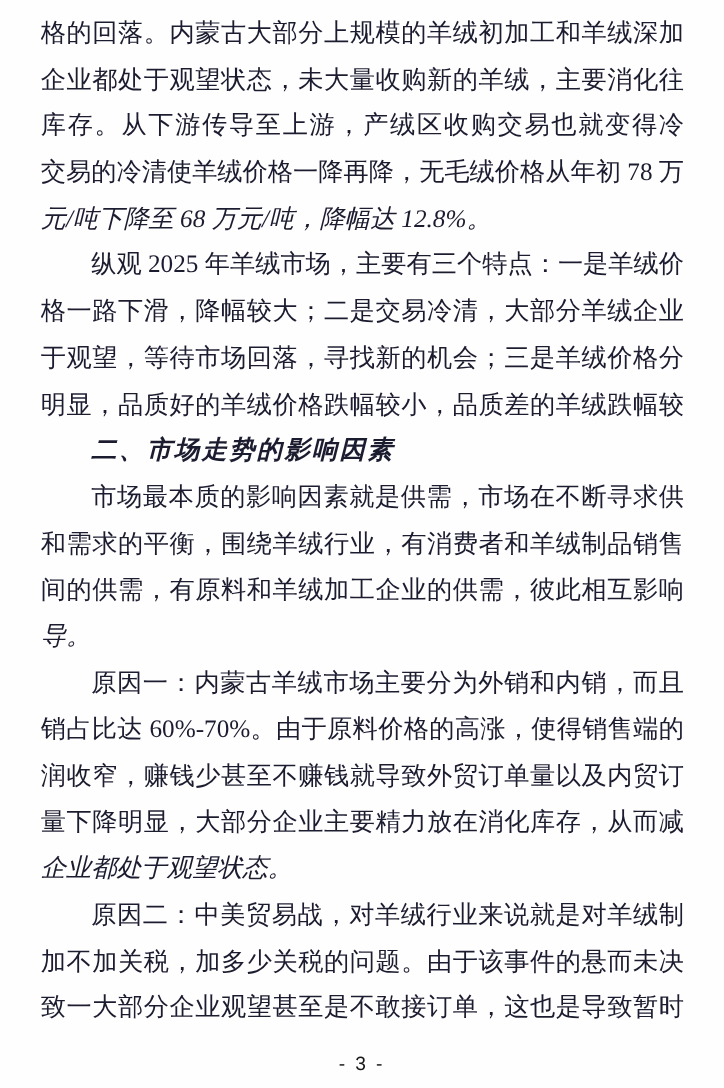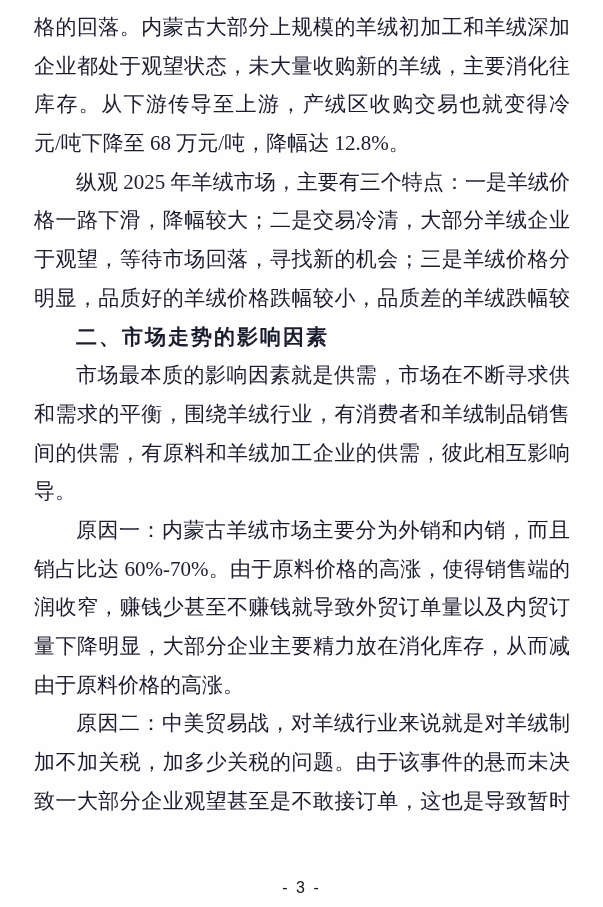--- a/index.html
+++ b/index.html
@@ -28,20 +28,21 @@
   }
   .line.stretch {
     text-align: justify;
     text-align-last: justify;
     -moz-text-align-last: justify;
     text-justify: inter-character;
   }
   .line.left {
     text-align: left;
     text-align-last: left;
+    font-style: italic;
   }
   .line.indent {
     text-indent: 2em;
   }
   .line.heading {
     font-weight: 700;
     letter-spacing: 2px;
   }
   .footer {
     position: absolute;
@@ -56,33 +57,34 @@
   }
 </style>
 </head>
 <body>
 
 <div class="page">
   <div class="doc-body">
       <div class="line body stretch">格的回落。内蒙古大部分上规模的羊绒初加工和羊绒深加工</div>
       <div class="line body stretch">企业都处于观望状态，未大量收购新的羊绒，主要消化往年</div>
       <div class="line body stretch">库存。从下游传导至上游，产绒区收购交易也就变得冷清，</div>
+      <div class="line body stretch">交易的冷清使羊绒价格一降再降，无毛绒价格从年初 78 万</div>
       <div class="line body left">元/吨下降至 68 万元/吨，降幅达 12.8%。</div>
       <div class="line body stretch indent">纵观 2025 年羊绒市场，主要有三个特点：一是羊绒价</div>
       <div class="line body stretch">格一路下滑，降幅较大；二是交易冷清，大部分羊绒企业处</div>
       <div class="line body stretch">于观望，等待市场回落，寻找新的机会；三是羊绒价格分化</div>
       <div class="line body stretch">明显，品质好的羊绒价格跌幅较小，品质差的羊绒跌幅较大。</div>
       <div class="line heading left indent">二、市场走势的影响因素</div>
       <div class="line body stretch indent">市场最本质的影响因素就是供需，市场在不断寻求供给</div>
       <div class="line body stretch">和需求的平衡，围绕羊绒行业，有消费者和羊绒制品销售之</div>
       <div class="line body stretch">间的供需，有原料和羊绒加工企业的供需，彼此相互影响传</div>
       <div class="line body left">导。</div>
       <div class="line body stretch indent">原因一：内蒙古羊绒市场主要分为外销和内销，而且外</div>
       <div class="line body stretch">销占比达 60%-70%。由于原料价格的高涨，使得销售端的利</div>
       <div class="line body stretch">润收窄，赚钱少甚至不赚钱就导致外贸订单量以及内贸订单</div>
       <div class="line body stretch">量下降明显，大部分企业主要精力放在消化库存，从而减少</div>
-      <div class="line body left">由于原料价格的高涨。</div>
+      <div class="line body left">企业都处于观望状态。</div>
       <div class="line body stretch indent">原因二：中美贸易战，对羊绒行业来说就是对羊绒制品</div>
       <div class="line body stretch">加不加关税，加多少关税的问题。由于该事件的悬而未决导</div>
       <div class="line body stretch">致一大部分企业观望甚至是不敢接订单，这也是导致暂时性</div>
     </div>
   <div class="footer">- 3 -</div>
 </div>
 
 </body></html>

